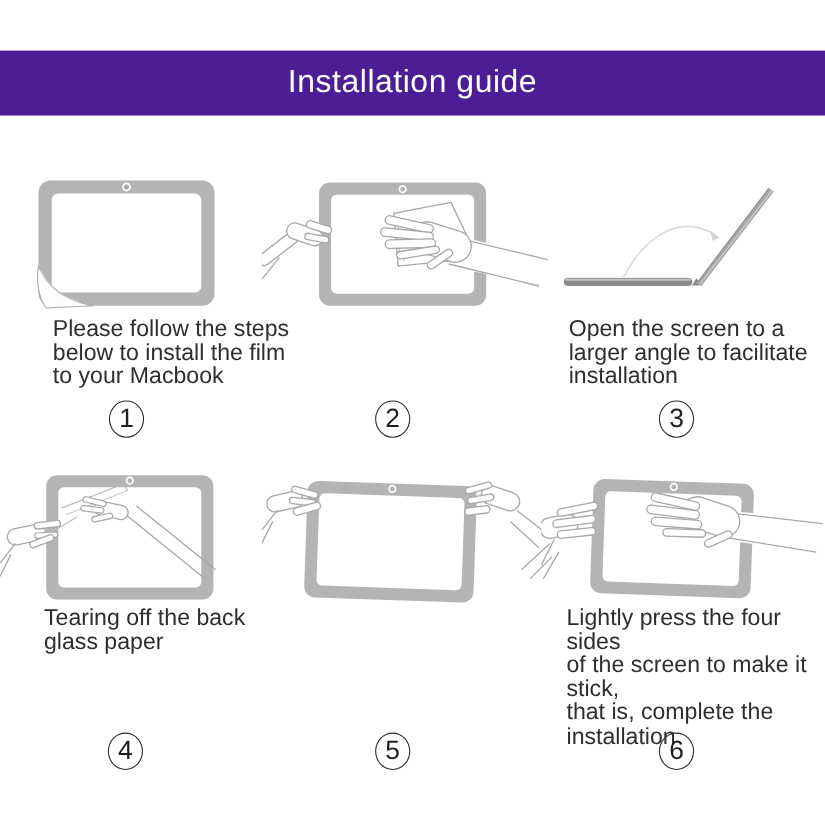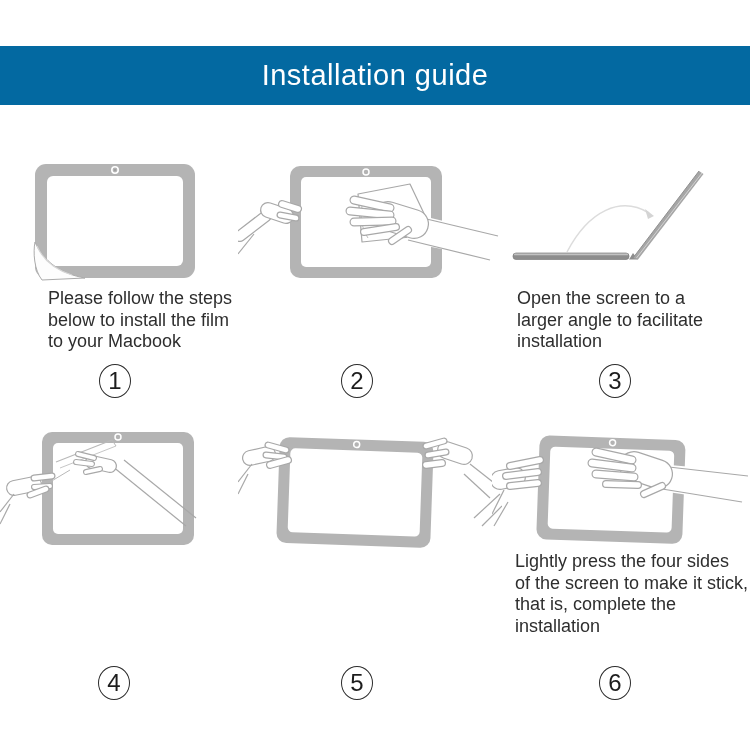--- a/index.html
+++ b/index.html
@@ -1,26 +1,26 @@
 <!DOCTYPE html>
 <html><head>
 <meta charset="utf-8">
 <style>
   html,body{margin:0;padding:0;background:#ffffff;}
   body{width:750px;height:750px;font-family:"Liberation Sans", sans-serif;}
   .canvas{position:relative;width:750px;height:750px;background:#fff;overflow:hidden;}
 
-  .banner{position:absolute;left:0;top:46px;width:750px;height:59px;background:#0369a1;
+  .banner{position:absolute;left:0;top:46px;width:750px;height:59px;background:#4c1d95;
           display:flex;align-items:center;justify-content:center;}
   .banner h1{margin:0;font-size:29px;font-weight:400;color:#ffffff;letter-spacing:0.5px;}
 
   .illu{position:absolute;}
   .illu svg{display:block;overflow:hidden;}
 
-  .desc{position:absolute;margin:0;font-size:18px;line-height:21.5px;color:#2e2e2e;
+  .desc{position:absolute;margin:0;font-size:21px;line-height:21.5px;color:#2e2e2e;
         white-space:pre-line;width:245px;}
 
   .num{position:absolute;width:32px;height:34px;border:1.5px solid #2b2b2b;border-radius:50%;
        display:flex;align-items:center;justify-content:center;
        font-size:24px;color:#1d1d1d;box-sizing:border-box;}
 
   
   #i1{left:30px;top:160px;} #i2{left:238px;top:158px;} #i3{left:505px;top:158px;}
   #i4{left:0px;top:426px;}  #i5{left:238px;top:428px;} #i6{left:492px;top:426px;}
 
@@ -208,20 +208,22 @@
       <line x1="2" y1="100" x2="16" y2="76" stroke="#a8a8a8" stroke-width="1.2"></line>
     </svg>
   </div>
 
   <p class="desc" id="d1">Please follow the steps
 below to install the film
 to your Macbook</p>
   <p class="desc" id="d3">Open the screen to a
 larger angle to facilitate
 installation</p>
+  <p class="desc" id="d4">Tearing off the back
+glass paper</p>
   <p class="desc" id="d6">Lightly press the four sides
 of the screen to make it stick,
 that is, complete the installation</p>
 
   <div class="num" id="n1">
       <span>1</span>
     </div>
   <div class="num" id="n2">
       <span>2</span>
     </div>

